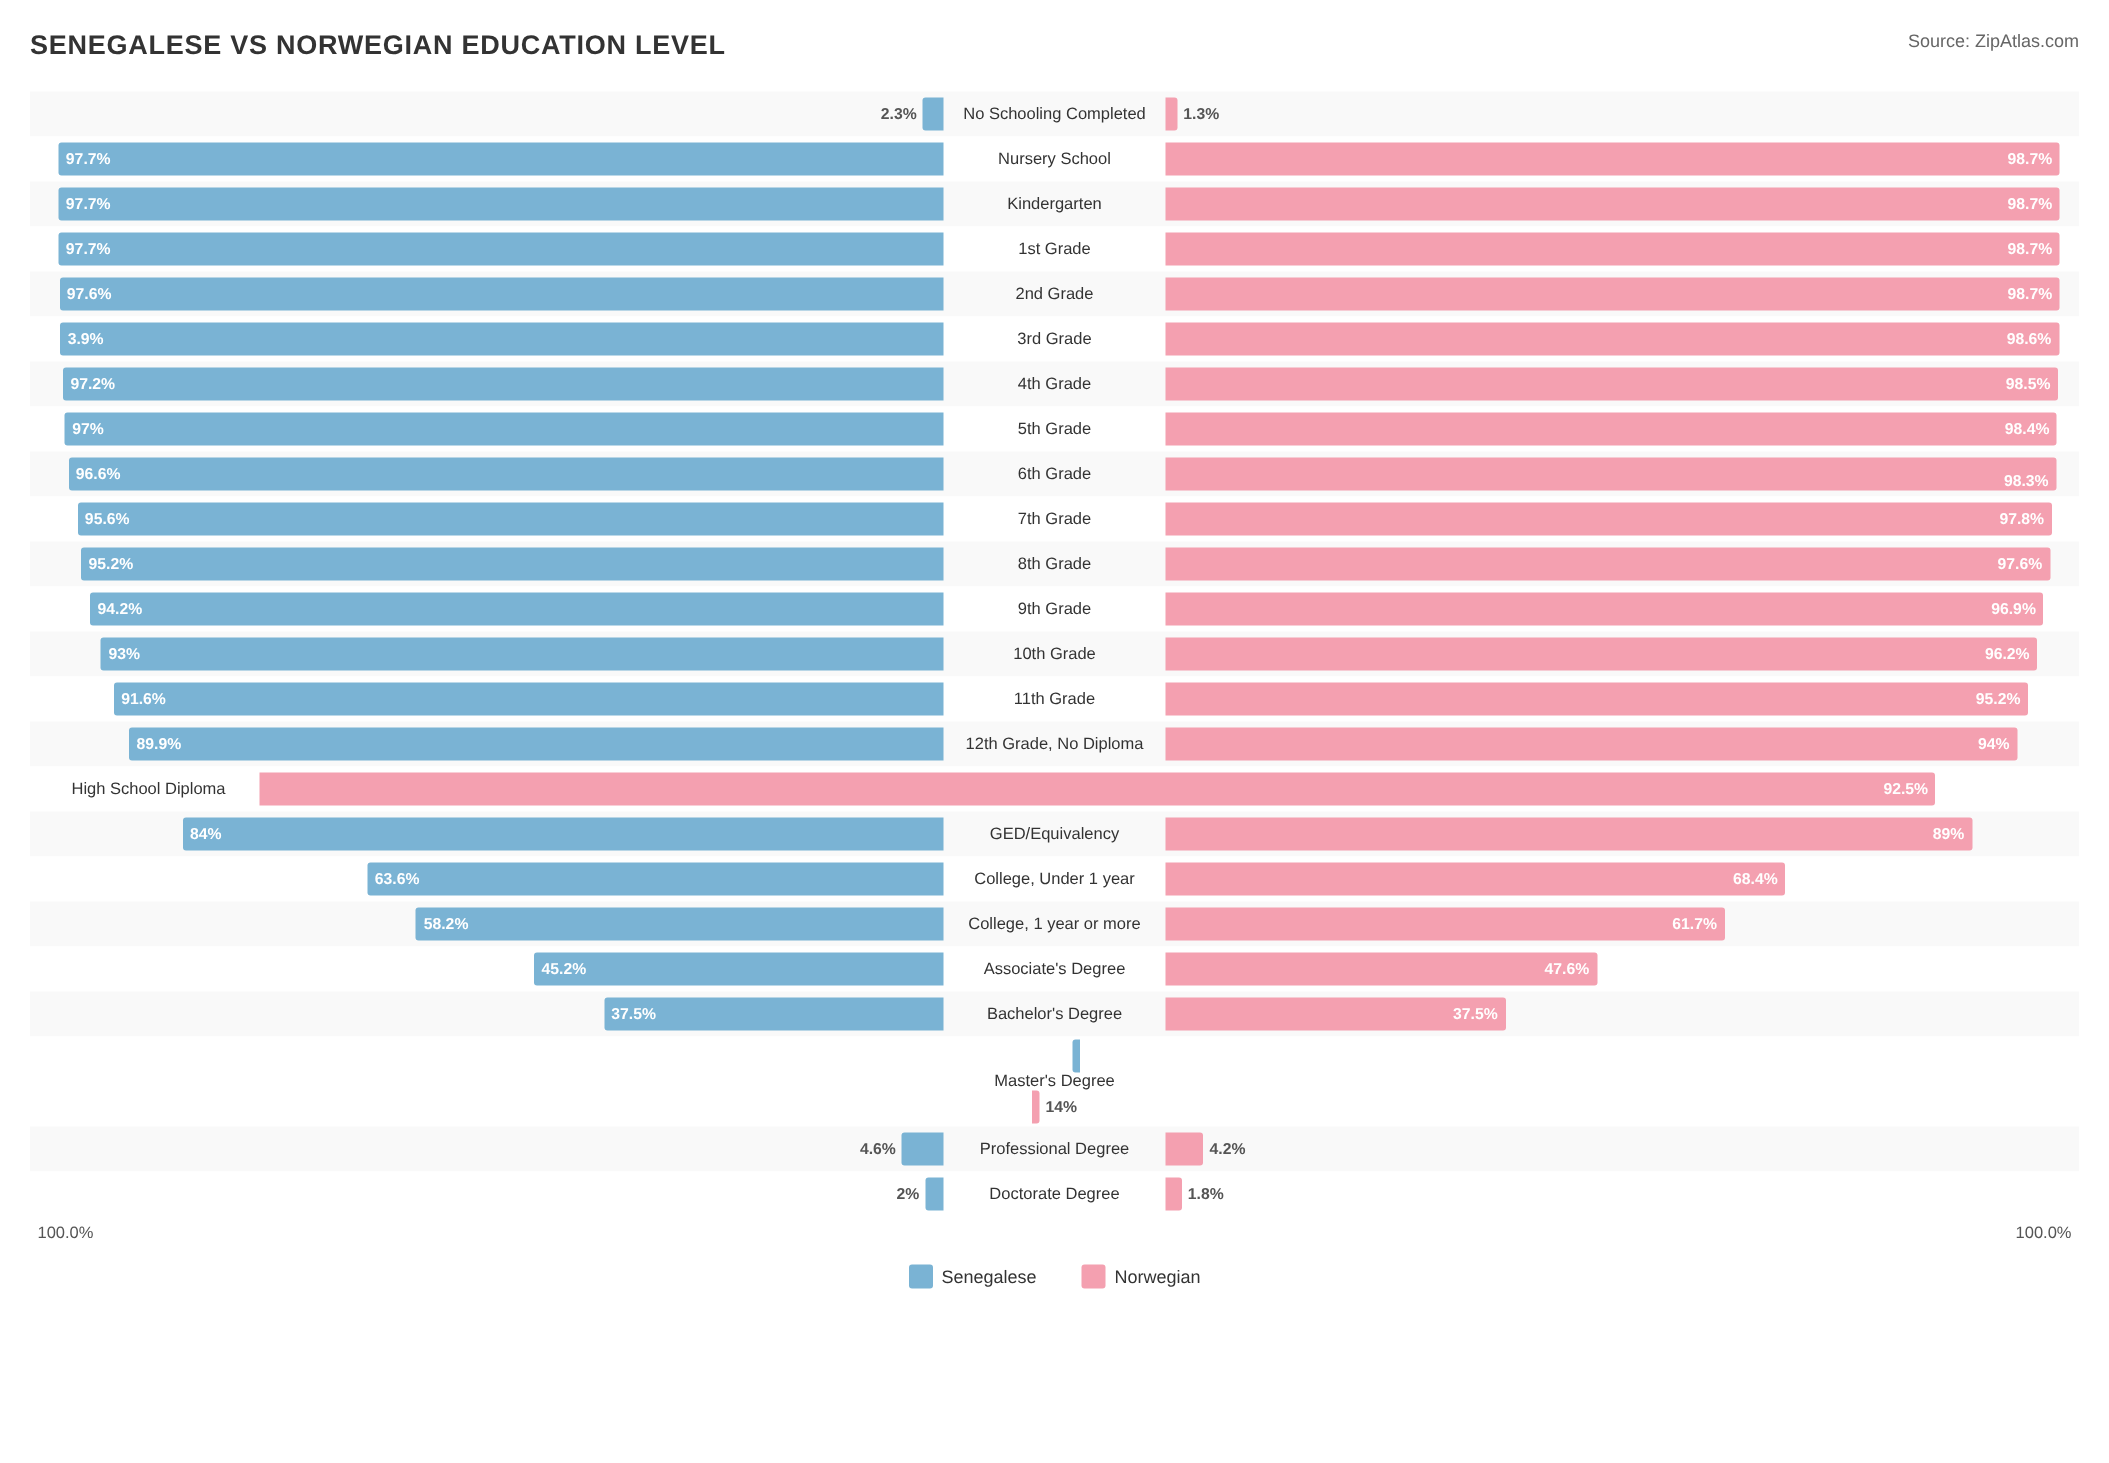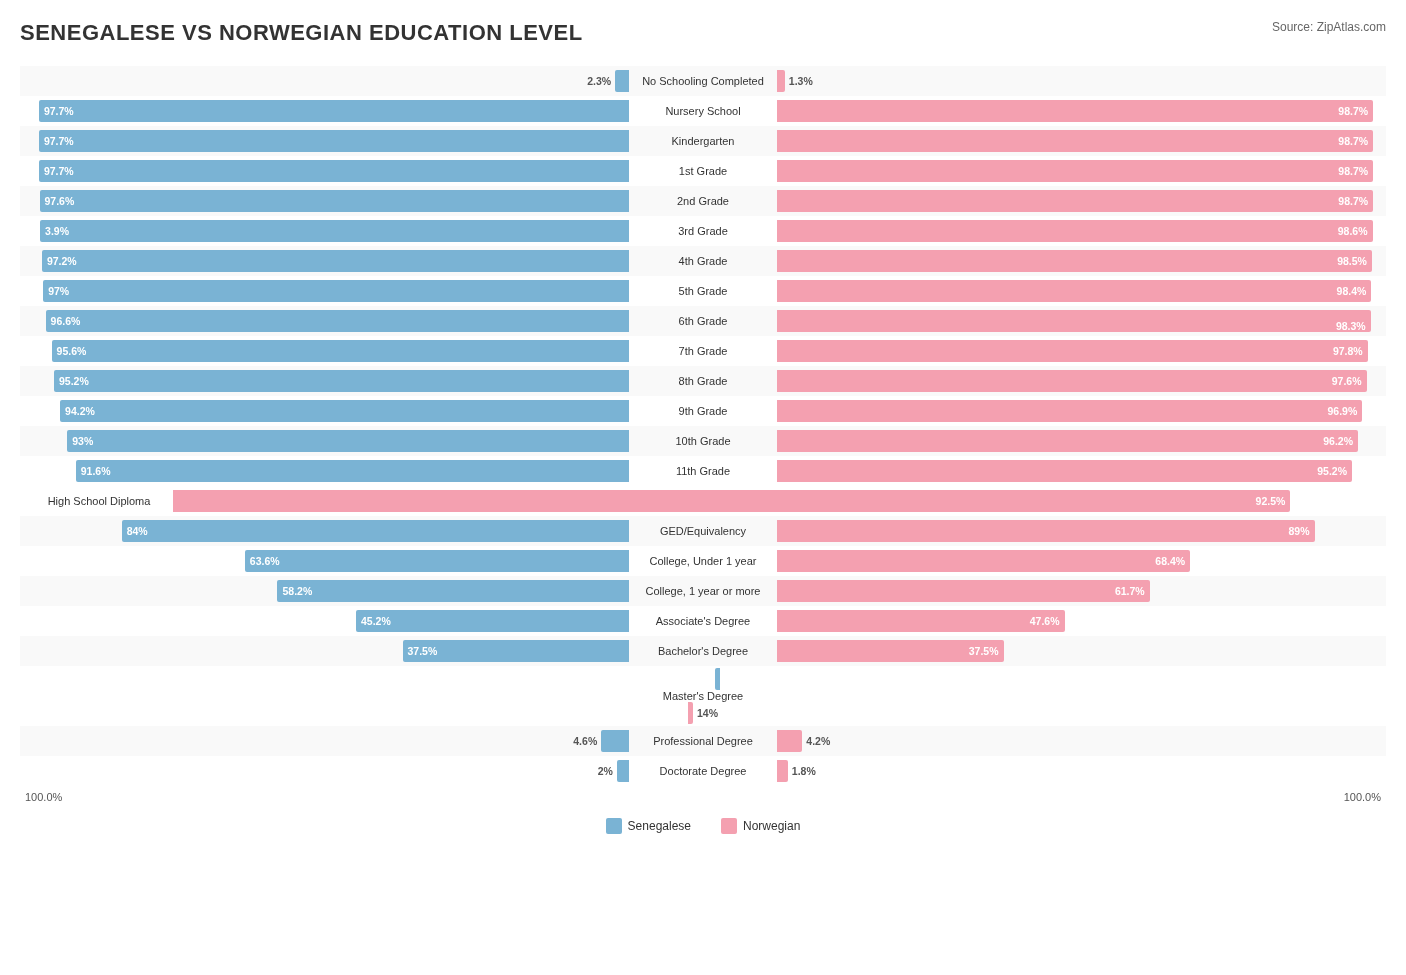--- a/index.html
+++ b/index.html
@@ -15,21 +15,21 @@
       margin: 0 auto;
       position: relative;
     }
     .chart-header {
       display: flex;
       justify-content: space-between;
       align-items: flex-start;
       margin-bottom: 20px;
     }
     .chart-title {
-      font-size: 22px;
+      font-size: 18px;
       font-weight: bold;
       color: #333;
       text-transform: uppercase;
       letter-spacing: 0.5px;
     }
     .chart-source {
       font-size: 12px;
       color: #666;
     }
     .chart-body {
@@ -379,20 +379,37 @@
             <div class="bar-left" style="width: 91.6%; background: rgb(122, 179, 212);">
               <span class="bar-value">91.6%</span>
             </div>
           </div>
         </div>
         <div class="label-section">11th Grade</div>
         <div class="right-section">
           <div class="bar-wrapper-right">
             <div class="bar-right" style="width: 95.2%; background: rgb(244, 160, 176);">
               <span class="bar-value">95.2%</span>
+            </div>
+          </div>
+        </div>
+      </div>
+      <div class="row-container" style="background: rgb(249, 249, 249);">
+        <div class="left-section">
+          <div class="bar-wrapper-left">
+            <div class="bar-left" style="width: 89.9%; background: rgb(122, 179, 212);">
+              <span class="bar-value">89.9%</span>
+            </div>
+          </div>
+        </div>
+        <div class="label-section">12th Grade, No Diploma</div>
+        <div class="right-section">
+          <div class="bar-wrapper-right">
+            <div class="bar-right" style="width: 94%; background: rgb(244, 160, 176);">
+              <span class="bar-value">94%</span>
             </div>
           </div>
         </div>
       </div>
       <div class="row-container" style="background: rgb(255, 255, 255);">
         <div class="label-section">High School Diploma</div>
         <div class="right-section">
           <div class="bar-wrapper-right">
             <div class="bar-right" style="width: 92.5%; background: rgb(244, 160, 176);">
               <span class="bar-value">92.5%</span>

